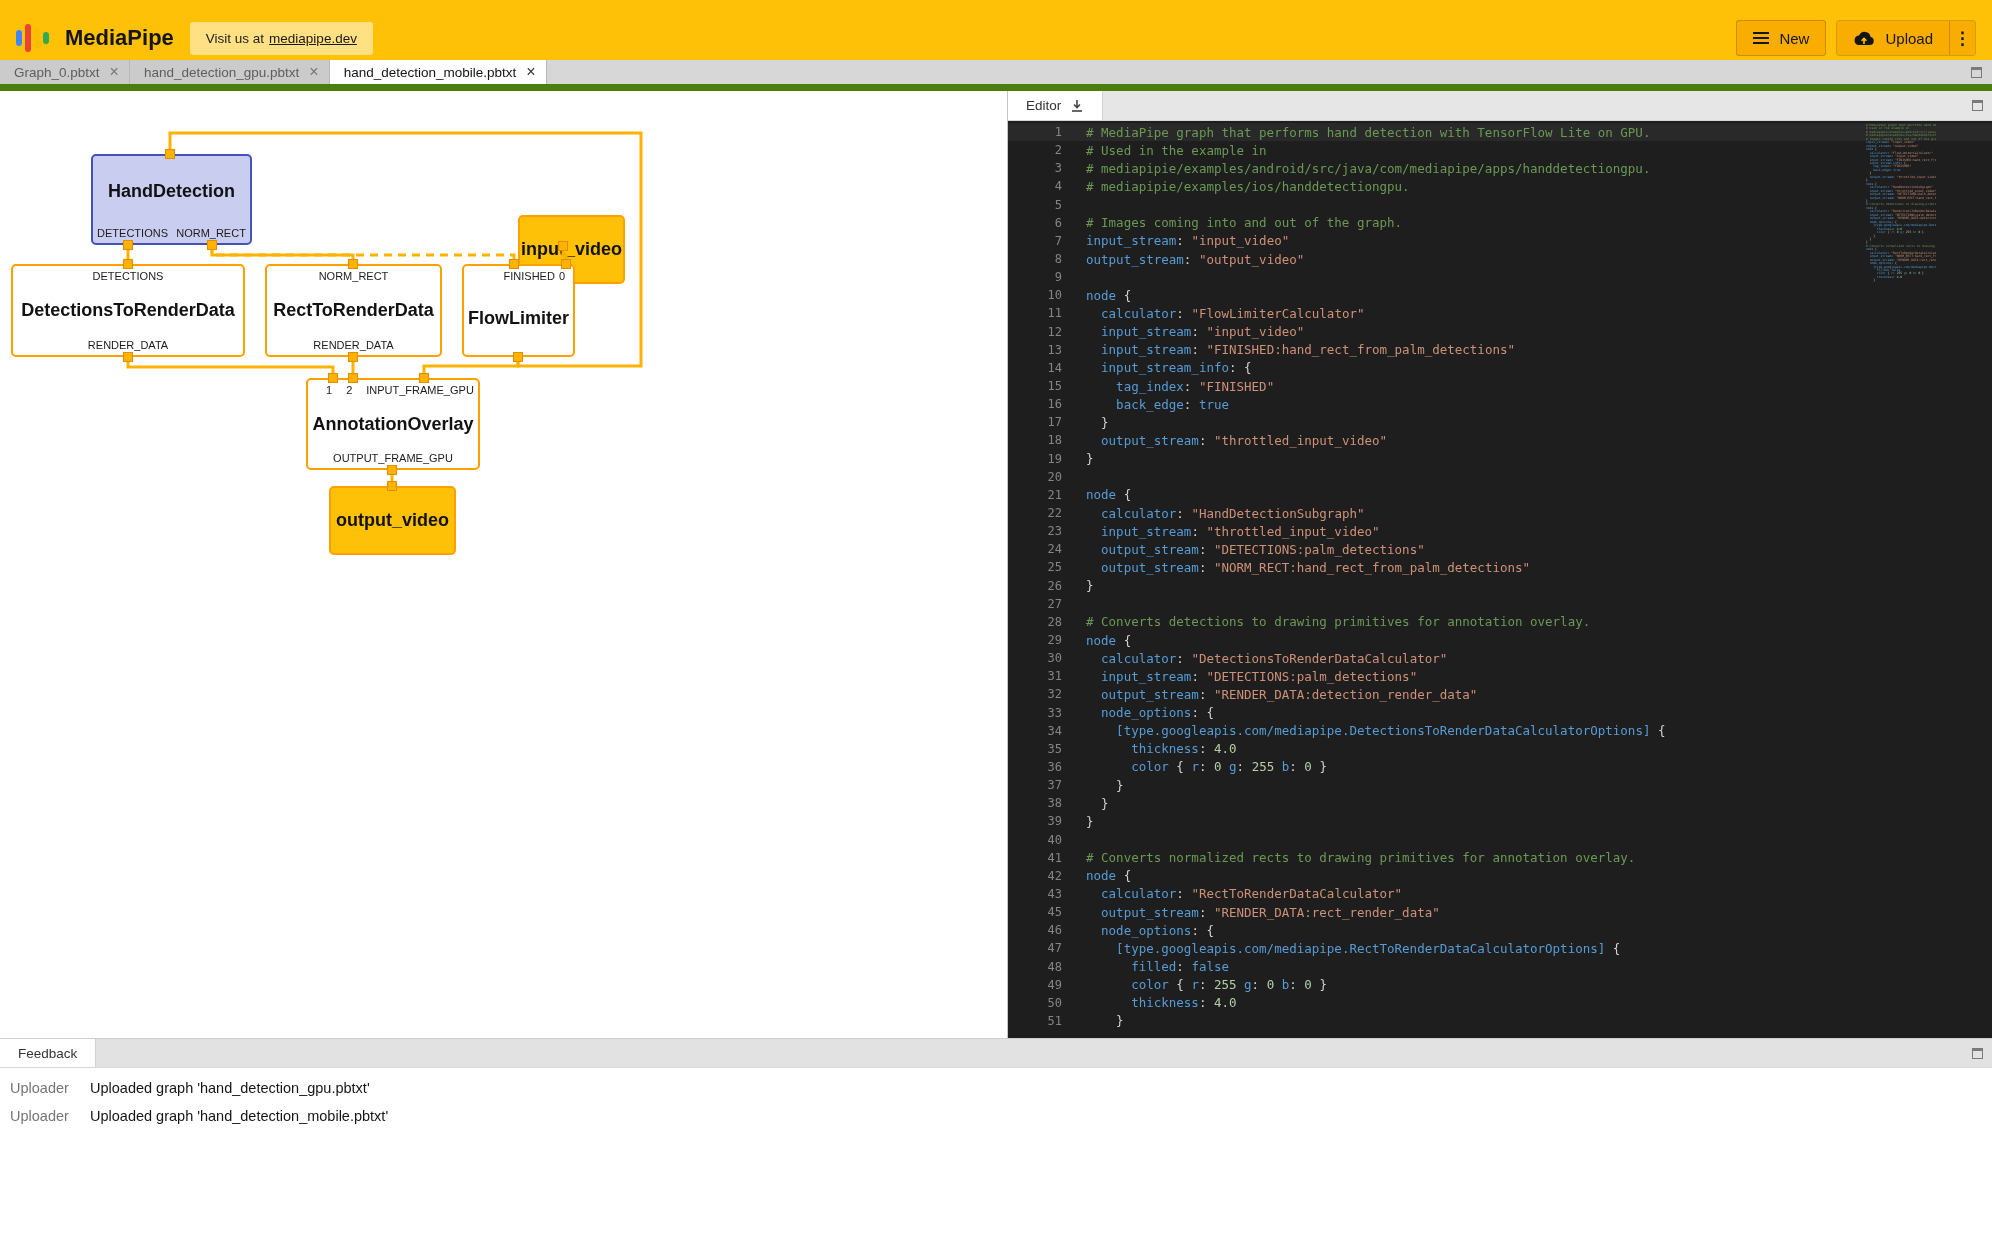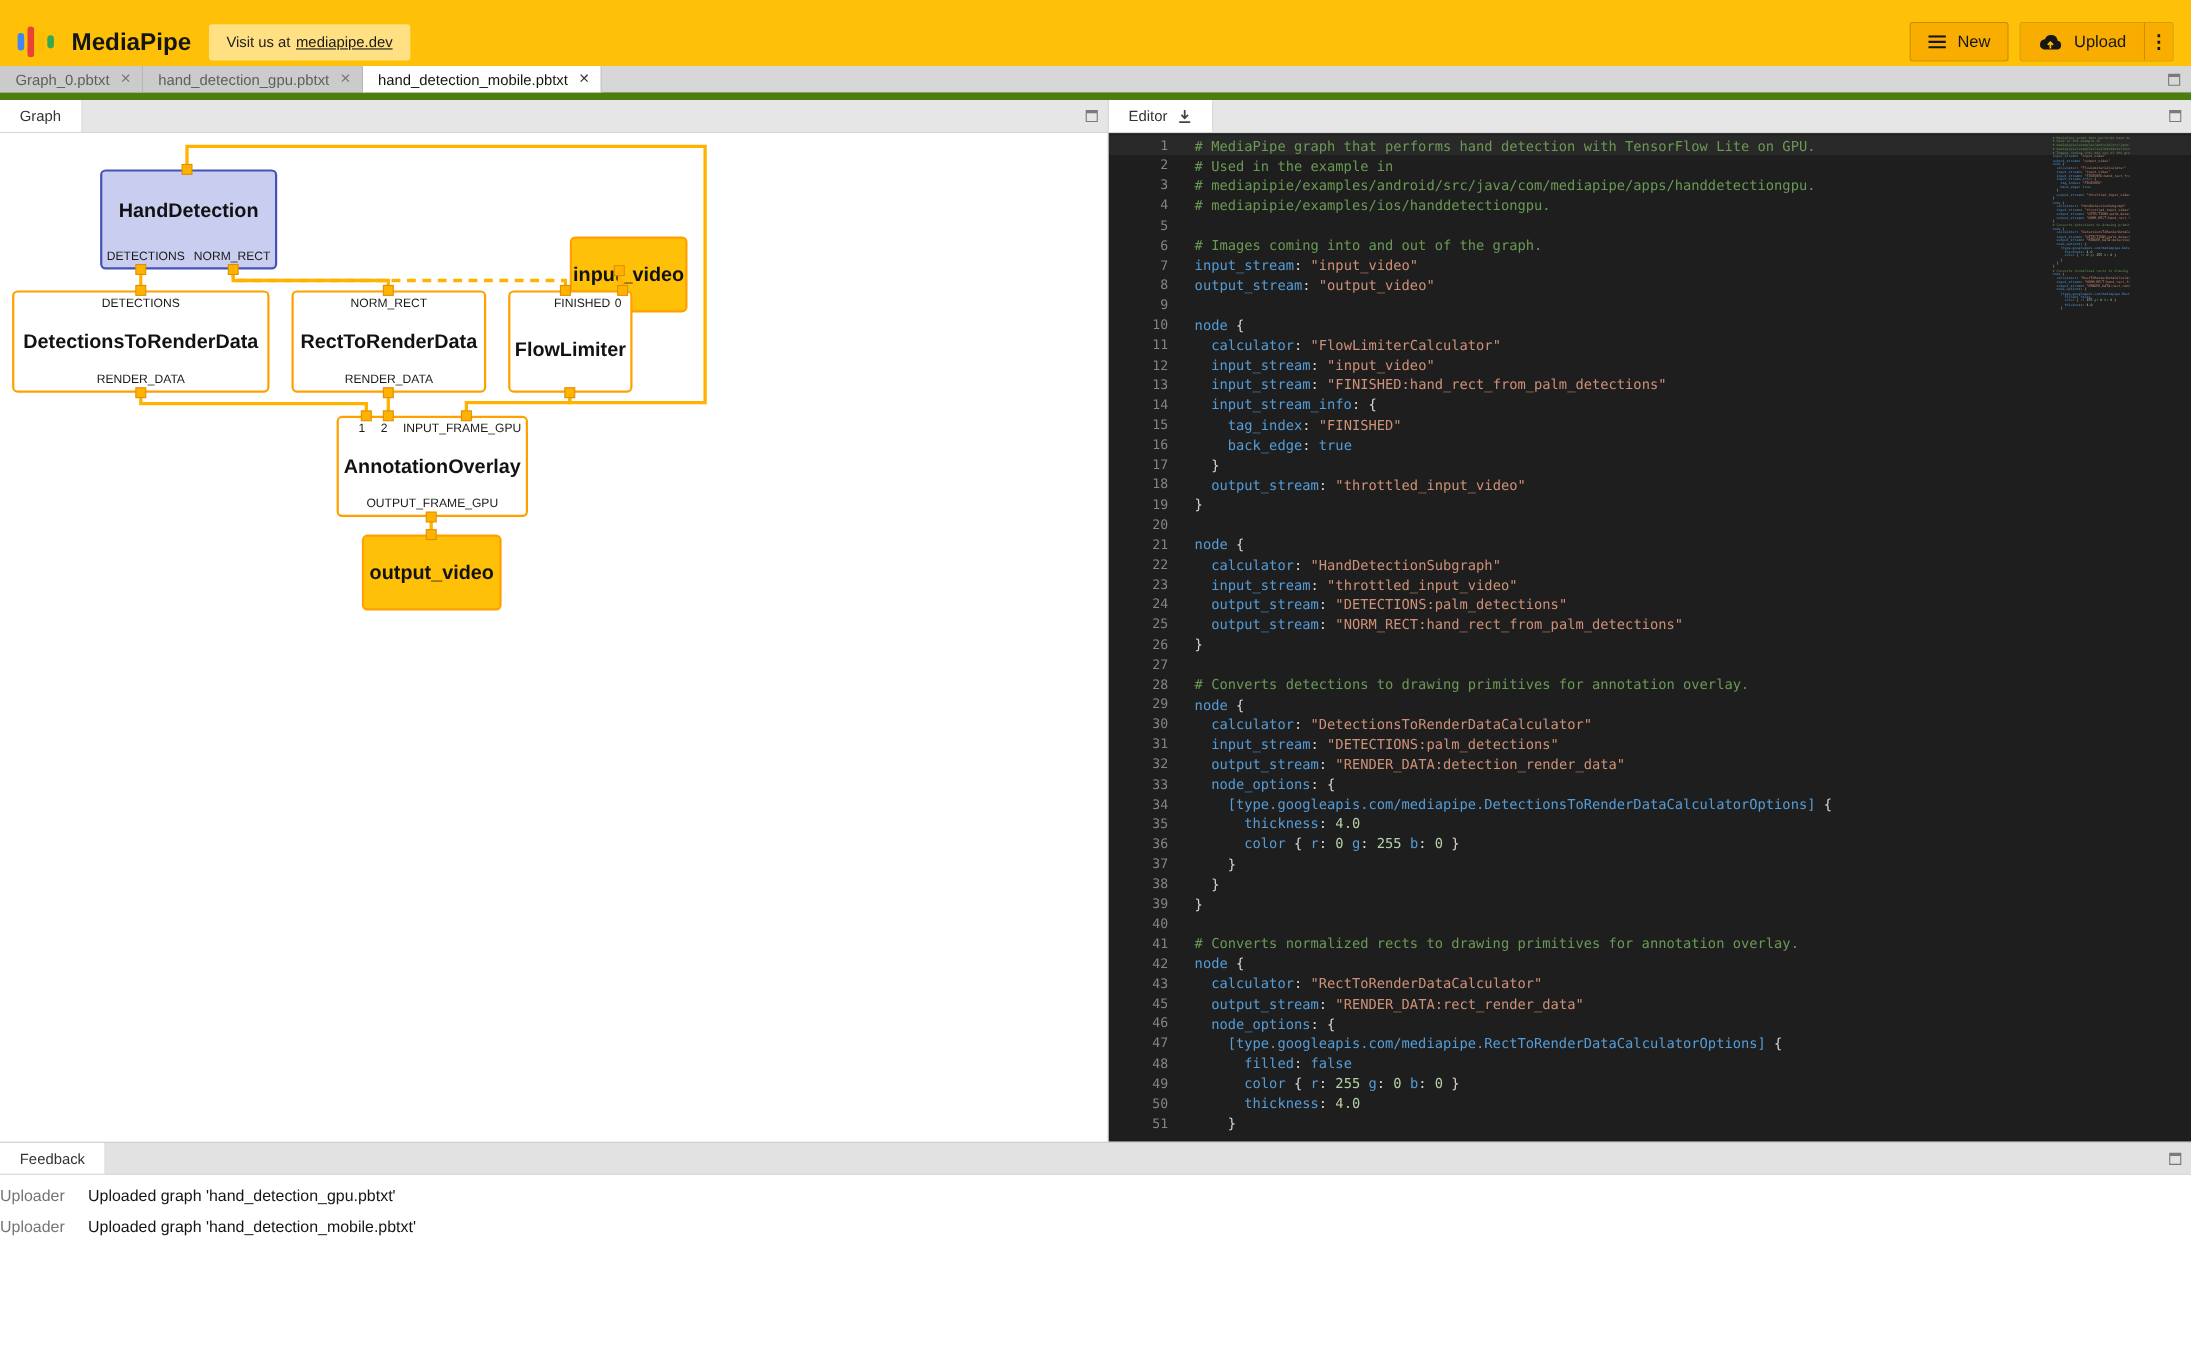--- a/index.html
+++ b/index.html
@@ -77,21 +77,21 @@
   .tk-k,.tk-b,.tk-t{color:var(--tok-key,#569CD6)}
   .tk-n{color:var(--tok-number,#B5CEA8)}
   .minimap{position:absolute;left:858px;top:3px;width:70px;overflow:hidden;opacity:.95}
   .mm-line{font-family:"DejaVu Sans Mono",monospace;font-size:3px;line-height:3.45px;white-space:pre;color:#cfcfcf}
 
   
   .feedback-strip{position:absolute;left:0;top:1038px;width:1992px;height:30px;background:#E2E2E2;
     border-top:1px solid #CFCFCF;border-bottom:1px solid #D8D8D8;display:flex;align-items:stretch}
   .log-area{position:absolute;left:0;top:1069px;width:1992px;height:167px;background:#fff;padding-top:5px}
   .log-row{display:flex;height:28px;align-items:center;font-size:14.5px}
-  .log-source{flex:none;width:58px;color:#757575}
+  .log-source{flex:none;width:58px;margin-left:10px;color:#757575}
   .log-msg{margin-left:22px;color:#151515}
 </style>
 </head>
 <body>
 
 <header class="app-header">
   <div class="logo">
     <i style="height:16px;background:var(--logo-blue,#4285F4)"></i>
     <i style="height:28px;background:var(--logo-red,#EA4335)"></i>
     <i style="height:20px;background:var(--logo-yellow,#FBBC04)"></i>
@@ -134,28 +134,20 @@
     <div class="file-tab active">
       <span>hand_detection_mobile.pbtxt</span>
       <span class="tab-close">×</span>
     </div>
     <div class="tabbar-right">
     <span class="maxicon"></span>
   </div>
 </nav>
 
 <section class="graph-panel">
-  <div class="panel-strip">
-    <div class="panel-tab">
-      <span>Graph</span>
-    </div>
-    <div class="strip-right">
-      <span class="maxicon"></span>
-    </div>
-  </div>
   <div class="graph-canvas" id="graphCanvas">
 
   <div class="gnode subgraph" style="left: 91px; top: 33px; width: 161px; height: 91px;">
         <div class="title">HandDetection</div>
         <div class="ports bottom">
           <span>DETECTIONS</span>
           <span>NORM_RECT</span>
         </div>
       </div>
       <div class="gnode stream" style="left: 518px; top: 56px; width: 107px; height: 69px; margin-top: 38px;">

